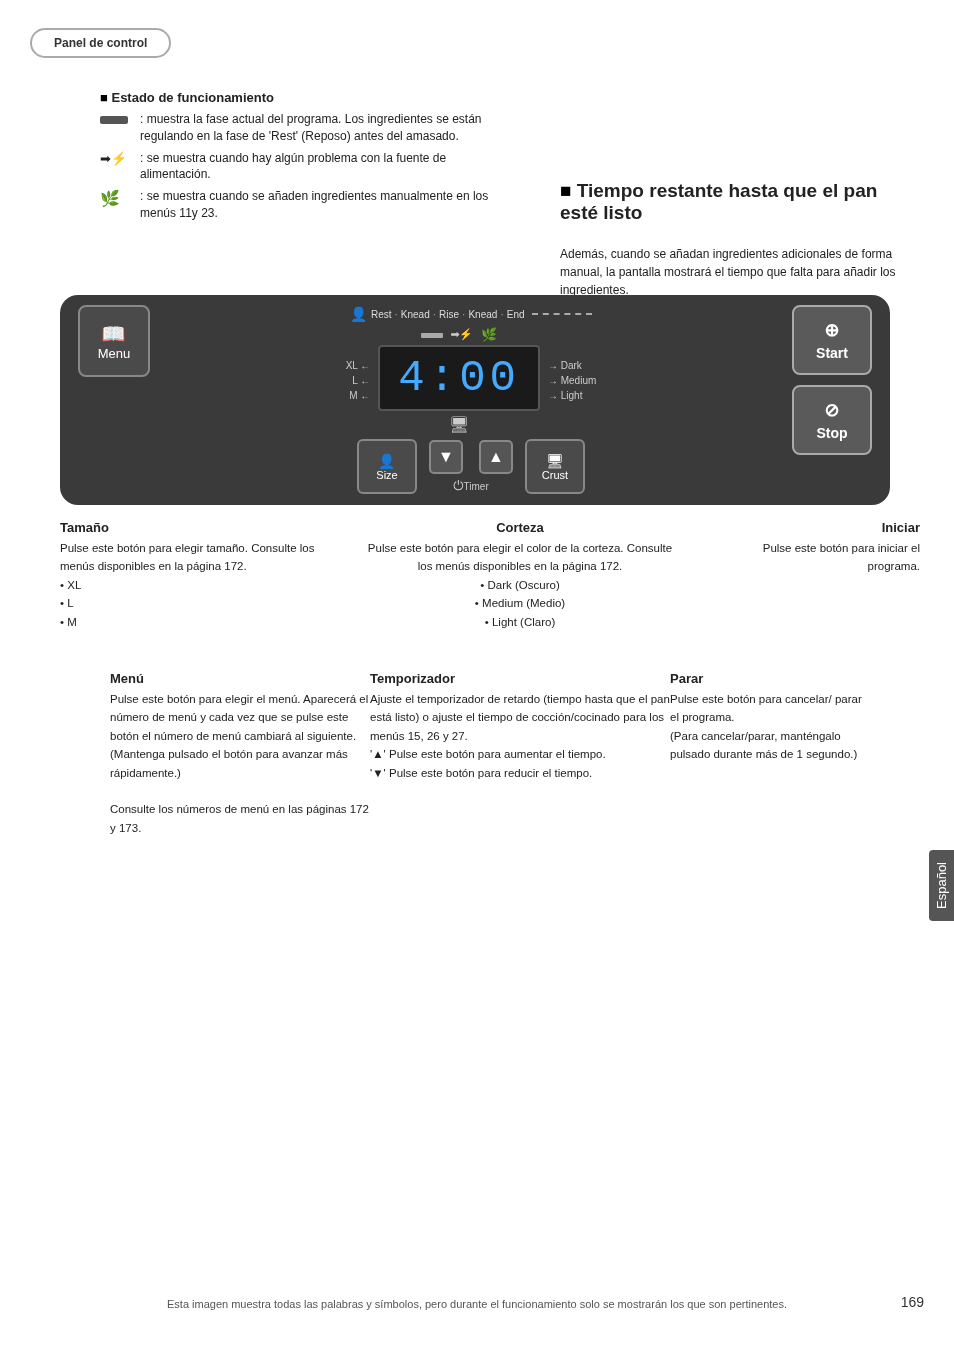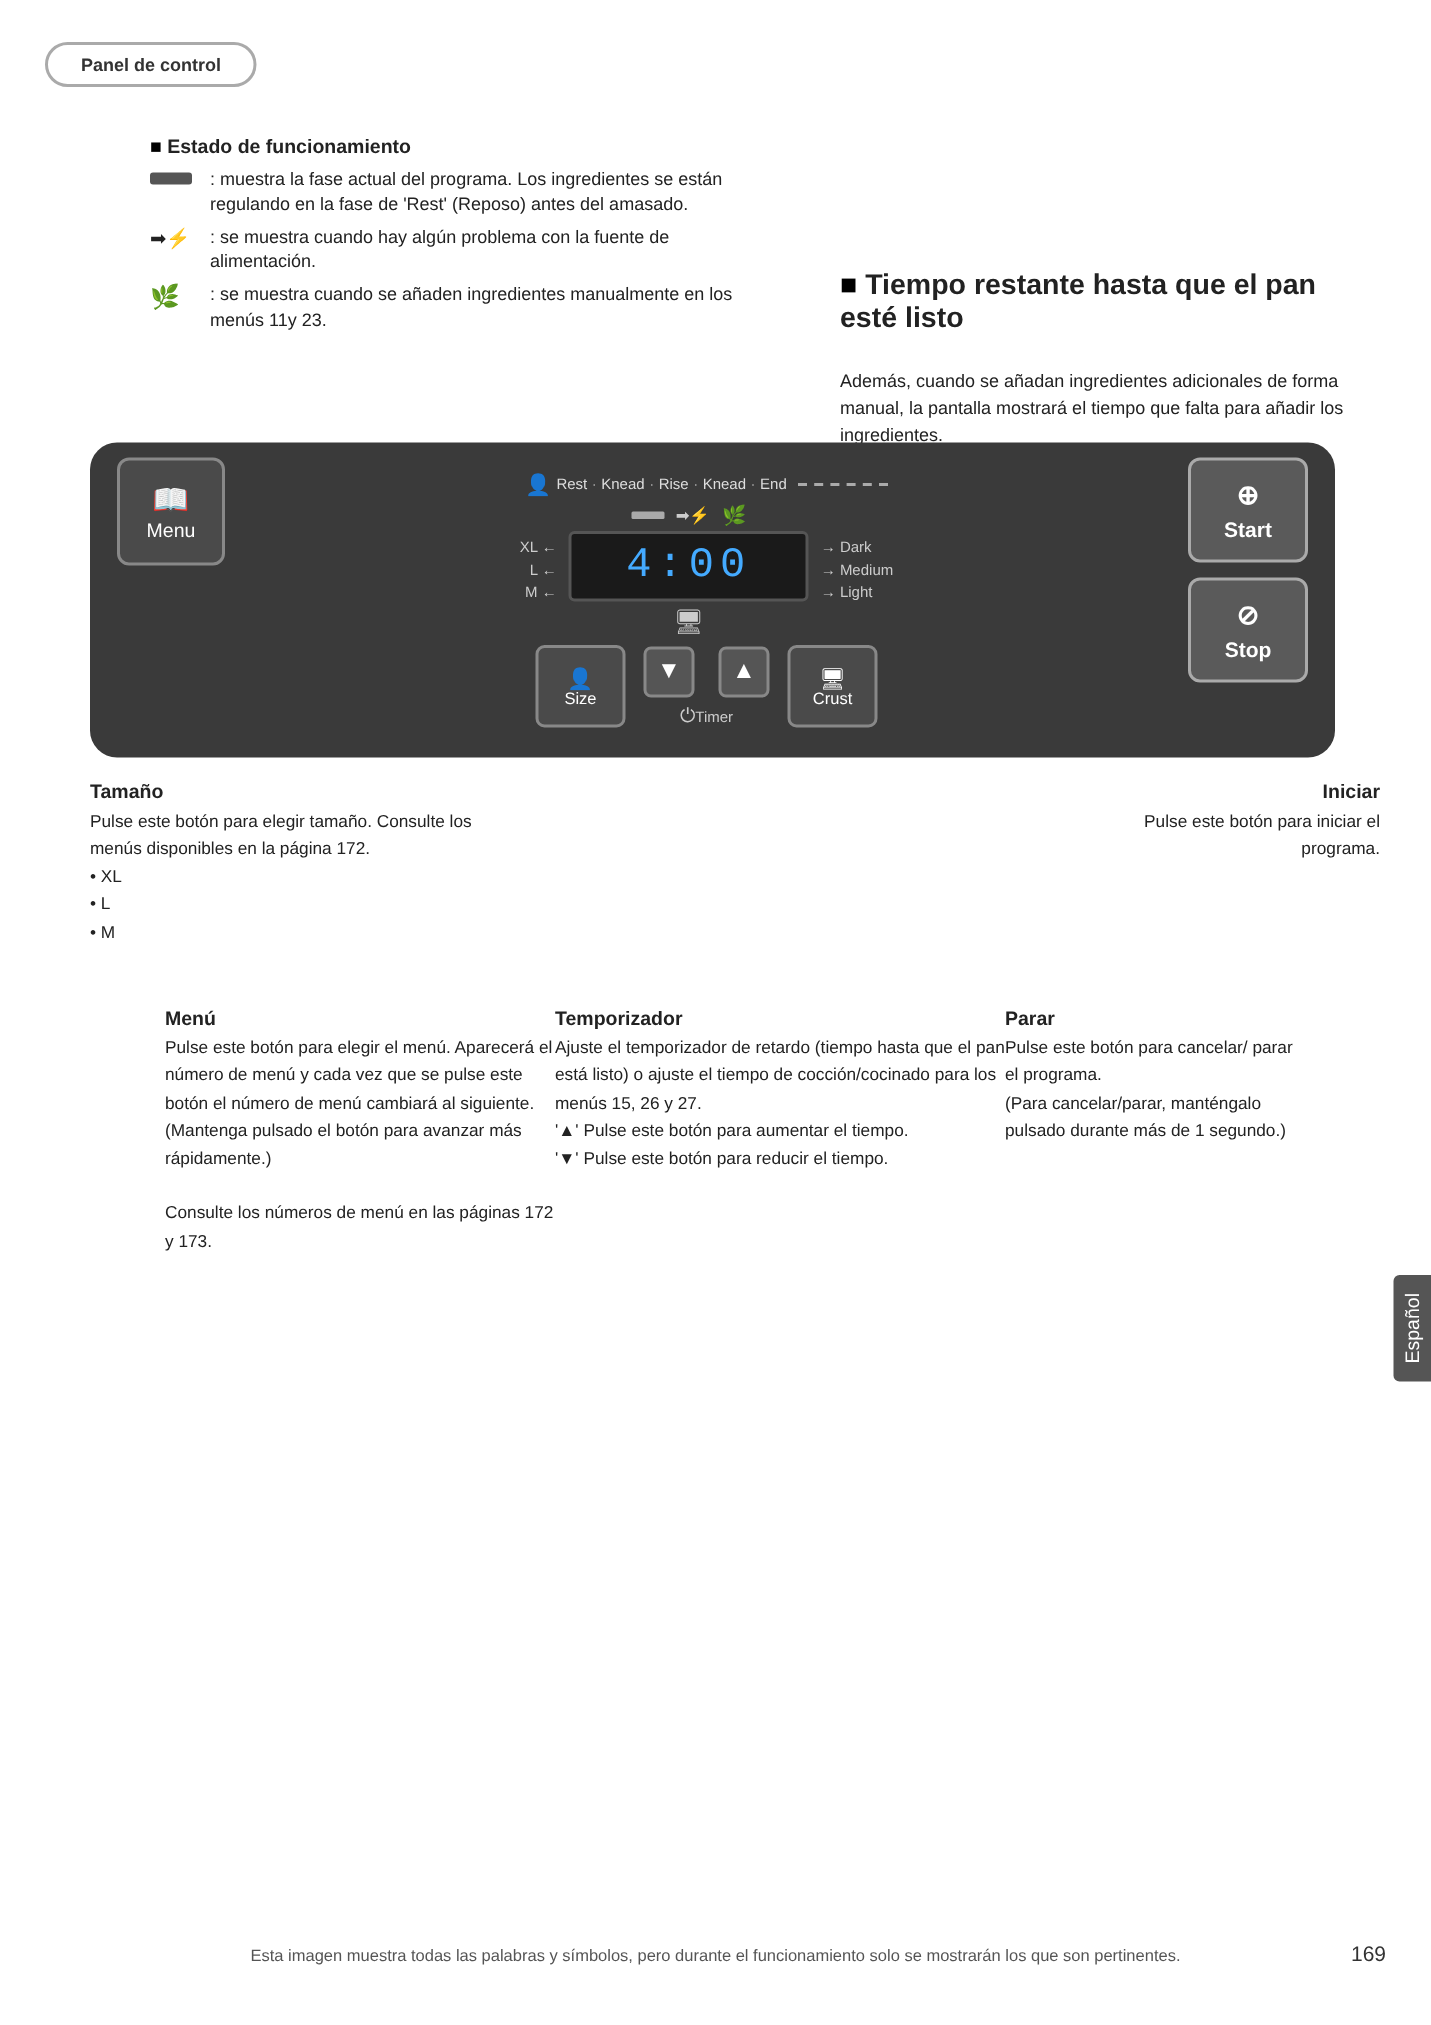--- a/index.html
+++ b/index.html
@@ -98,21 +98,21 @@
       background: #4a4a4a;
       color: #fff;
       cursor: pointer;
     }
 
     .lcd-display {
       background: #1a1a1a;
       border: 2px solid #555;
       border-radius: 4px;
       padding: 6px 18px;
-      font-size: 28px;
+      font-size: 44px;
       font-family: 'Courier New', monospace;
       color: #4af;
       letter-spacing: 4px;
       min-width: 160px;
       text-align: center;
     }
 
     
     .start-stop-col {
       display: flex;
@@ -502,20 +502,31 @@
       <div class="label-body">
         <span>Pulse este botón para elegir tamaño. Consulte los menús disponibles en la página 172.</span>
         <ul>
           <li>XL</li>
           <li>L</li>
           <li>M</li>
         </ul>
       </div>
     </div>
 
+    <div class="label-col center">
+      <div class="label-title">Corteza</div>
+      <div class="label-body">
+        <span>Pulse este botón para elegir el color de la corteza. Consulte los menús disponibles en la página 172.</span>
+        <ul>
+          <li>Dark (Oscuro)</li>
+          <li>Medium (Medio)</li>
+          <li>Light (Claro)</li>
+        </ul>
+      </div>
+    </div>
 
     <div class="label-col right">
       <div class="label-title">Iniciar</div>
       <div class="label-body">Pulse este botón para iniciar el programa.</div>
     </div>
   </div>
 
   <div class="bottom-labels" style="margin-top: 40px;">
     <div class="bottom-label-col">
       <div class="label-title">Menú</div>

